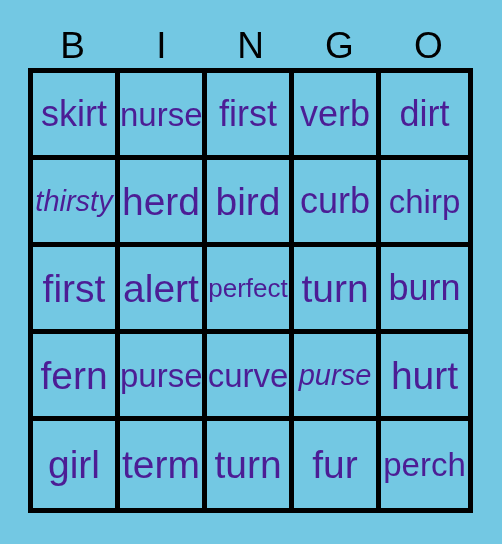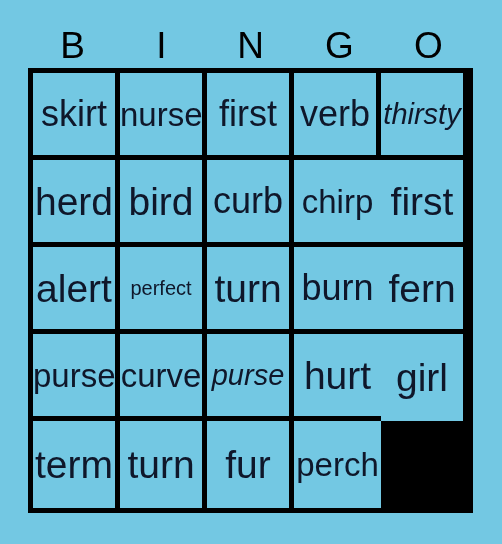--- a/index.html
+++ b/index.html
@@ -69,33 +69,33 @@
     justify-content: center;
     overflow: hidden;
   }
   .cell.last-col { border-right: none; }
   .cell.last-row { border-bottom: none; }
 
   .cell-word {
     display: block;
     width: 100%;
     text-align: center;
-    color: #0f172a;
+    color: #4c1d95;
     line-height: 1;
     white-space: nowrap;
     font-family: "Liberation Sans", sans-serif;
     font-weight: 400;
   }
 
   
   .sz-xl   { font-size: 39px; }
   .sz-lg   { font-size: 36px; }
   .sz-md   { font-size: 33px; }
   .sz-sm   { font-size: 29px; font-style: italic; }
-  .sz-xs   { font-size: 20px; }
+  .sz-xs   { font-size: 26px; }
 </style>
 </head>
 <body>
 
 <div id="card">
 
   <div id="header-row">
     <div class="header-letter">B</div>
     <div class="header-letter">I</div>
     <div class="header-letter">N</div>
@@ -109,20 +109,23 @@
         <span class="cell-word sz-lg">skirt</span>
       </div>
     <div class="cell">
         <span class="cell-word sz-md">nurse</span>
       </div>
     <div class="cell">
         <span class="cell-word sz-lg">first</span>
       </div>
     <div class="cell">
         <span class="cell-word sz-lg">verb</span>
+      </div>
+    <div class="cell last-col">
+        <span class="cell-word sz-lg">dirt</span>
       </div>
 
     <div class="cell">
         <span class="cell-word sz-sm">thirsty</span>
       </div>
     <div class="cell">
         <span class="cell-word sz-xl">herd</span>
       </div>
     <div class="cell">
         <span class="cell-word sz-xl">bird</span>

